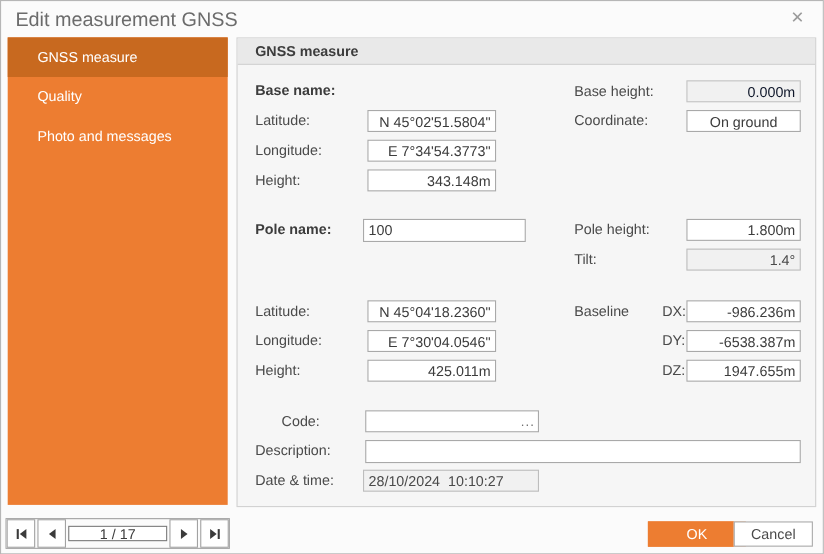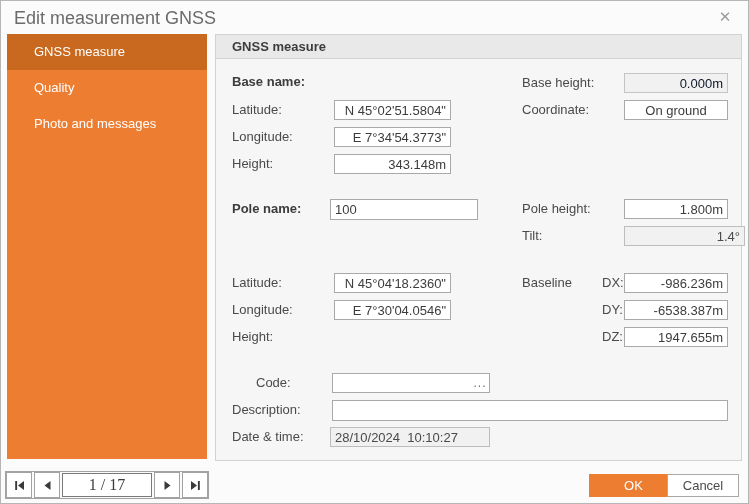--- a/index.html
+++ b/index.html
@@ -40,21 +40,21 @@
 
   
   .r-basename   { top:37px; }  .f-basename   { top:37px; left:114px; width:166px; height:21px; }
   .r-baseheight { top:38px; }  .f-baseheight { top:38px; left:408px; width:104px; }
   .r-lat1 { top:65px; }   .f-lat1 { top:65px; left:118px; width:117px; }
   .r-coord { top:65px; }  .f-coord { top:65px; left:408px; width:104px; cursor:pointer; }
   .r-lon1 { top:92px; }   .f-lon1 { top:92px; left:118px; width:117px; }
   .r-hgt1 { top:119px; }  .f-hgt1 { top:119px; left:118px; width:117px; }
   .r-point { top:164px; } .f-point { top:164px; left:114px; width:148px; height:21px; }
   .r-pole { top:164px; }  .f-pole { top:164px; left:408px; width:104px; }
-  .r-tilt { top:191px; }  .f-tilt { top:191px; left:408px; width:121px; }
+  .r-tilt { top:191px; }  .f-tilt { top:191px; left:408px; width:104px; }
   .r-lat2 { top:238px; }  .f-lat2 { top:238px; left:118px; width:117px; }
   .r-lon2 { top:265px; }  .f-lon2 { top:265px; left:118px; width:117px; }
   .r-hgt2 { top:292px; }  .f-hgt2 { top:292px; left:118px; width:117px; }
   .r-baseline { top:238px; }
   .r-dx { top:238px; } .f-dx { top:238px; left:408px; width:104px; }
   .r-dy { top:265px; } .f-dy { top:265px; left:408px; width:104px; }
   .r-dz { top:292px; } .f-dz { top:292px; left:408px; width:104px; }
   .r-code { top:338px;margin-left:24px; }
   .codewrap { position:absolute; top:338px; left:116px; width:158px; height:20px;
     border:1px solid #a9a9a9; background:#fff; display:flex; align-items:center; }
@@ -63,22 +63,22 @@
   .browse { width:18px; text-align:center; color:#6e6e6e; font-size:12px;
     line-height:18px; cursor:pointer; letter-spacing:1px; }
   .r-desc { top:365px; } .f-desc { top:365px; left:116px; width:396px; height:21px; }
   .r-date { top:392px; } .f-date { top:392px; left:114px; width:160px; }
 
   
   .pager { position:absolute; left:4px; top:470px; height:28px;
     border:1px solid #a2a2a2; display:flex; align-items:center; gap:2px; padding:0; background:#fbfbfb; }
   .pbtn { width:26px; height:26px; background:#ffffff; border:1px solid #a2a2a2;
     display:flex; align-items:center; justify-content:center; cursor:pointer; padding:0; }
-  .pfield { width:90px; height:24px; border:1px solid #7a7a7a; background:#ffffff;
-    font-size:16px; color:#3c3c3c; display:flex; align-items:center; justify-content:center;font-family:Liberation Serif, serif; }
+  .pfield { width:90px; height:14px; border:1px solid #7a7a7a; background:#ffffff;
+    font-size:13px; color:#3c3c3c; display:flex; align-items:center; justify-content:center; }
   .btn { position:absolute; top:473px; height:23px; font-size:13px; cursor:pointer;
     display:flex; align-items:center; justify-content:center; }
   .btn-ok { left:588px; width:89px; background:var(--accent); border:1px solid var(--accent);
     color:#ffffff; }
   .btn-cancel { left:666px; width:72px; background:#ffffff; border:1px solid #a9a9a9; color:#4a4a4a; }
 </style>
 </head>
 <body>
 
 <div class="dialog">
@@ -121,20 +121,21 @@
     <span class="lbl c2 r-tilt">Tilt:</span>
     <input class="fld ta-r ro f-tilt" readonly="" value="1.4°" style="">
 
     <span class="lbl r-lat2">Latitude:</span>
     <input class="fld ta-r f-lat2" value="N 45°04'18.2360&quot;" style="">
 
     <span class="lbl r-lon2">Longitude:</span>
     <input class="fld ta-r f-lon2" value="E 7°30'04.0546&quot;" style="">
 
     <span class="lbl r-hgt2">Height:</span>
+    <input class="fld ta-r f-hgt2" value="425.011m" style="">
 
     <span class="lbl c2 r-baseline">Baseline</span>
     <span class="lbl dxyz r-dx">DX:</span>
     <input class="fld ta-r f-dx" value="-986.236m" style="">
     <span class="lbl dxyz r-dy">DY:</span>
     <input class="fld ta-r f-dy" value="-6538.387m" style="">
     <span class="lbl dxyz r-dz">DZ:</span>
     <input class="fld ta-r f-dz" value="1947.655m" style="">
 
     <span class="lbl r-code">Code:</span>

